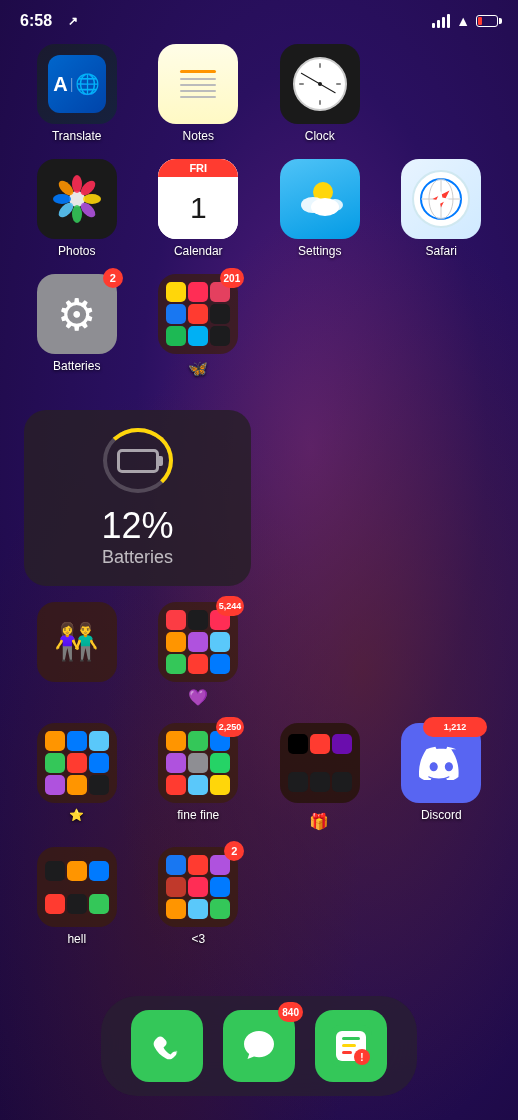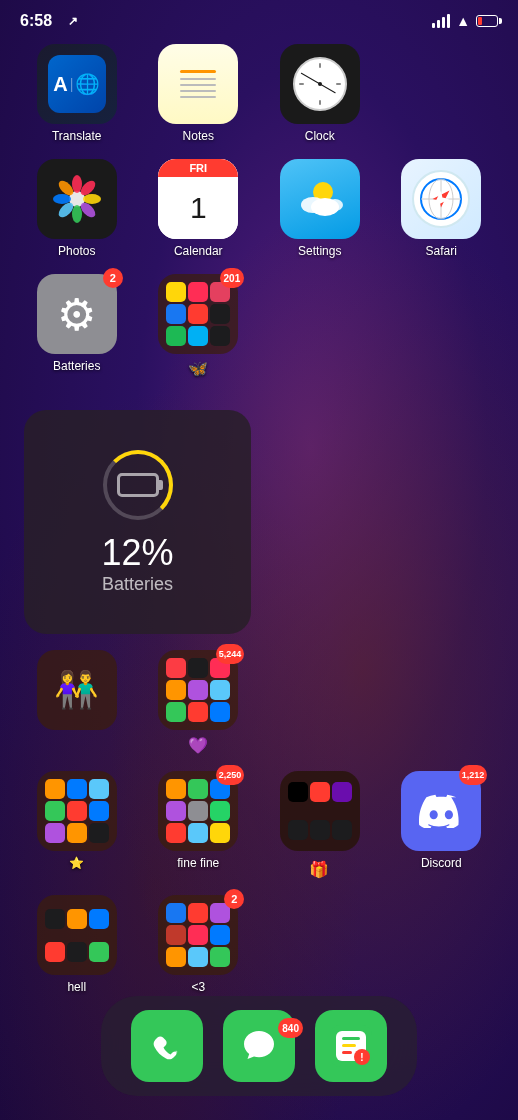--- a/index.html
+++ b/index.html
@@ -117,21 +117,21 @@
     .battery-widget {
       grid-column: 3 / 5;
       grid-row: 3;
       background: rgba(40,30,40,0.85);
       border-radius: 22px;
       padding: 18px;
       display: flex;
       flex-direction: column;
       align-items: center;
       justify-content: center;
-      height: 224px;
+      height: 176px;
       position: relative;
     }
     .battery-circle {
       width: 70px;
       height: 70px;
       border-radius: 50%;
       border: 4px solid rgba(255,255,255,0.2);
       display: flex;
       align-items: center;
       justify-content: center;
@@ -572,21 +572,21 @@
       </div>
     </div>
 
     <div class="app-icon-wrap">
       <div class="app-icon" style="background:#5865f2;position:relative;">
         <div class="discord-inner">
           <svg width="44" height="34" viewBox="0 0 44 34" fill="white">
             <path d="M37.2 3.3C34.4 2 31.4 1.1 28.3 0.7c-0.4 0.7-0.8 1.6-1.1 2.3c-3.3-0.5-6.5-0.5-9.7 0c-0.3-0.7-0.7-1.6-1.1-2.3C13.2 1.1 10.2 2 7.4 3.3C1.1 12.7-0.7 21.9 0.2 31c3.5 2.6 6.8 4.1 10.1 5.1c0.8-1.1 1.5-2.3 2.1-3.6c-1.2-0.4-2.3-1-3.4-1.6c0.3-0.2 0.6-0.4 0.8-0.6c6.5 3 13.6 3 20 0c0.3 0.2 0.6 0.4 0.8 0.6c-1.1 0.6-2.2 1.2-3.4 1.6c0.6 1.2 1.3 2.5 2.1 3.6c3.3-1 6.6-2.6 10.1-5.1c1-10.4-1.7-19.5-7.2-27.7zM14.7 25.3c-2.2 0-4.1-2-4.1-4.5s1.8-4.5 4.1-4.5c2.2 0 4.1 2 4.1 4.5s-1.9 4.5-4.1 4.5zm15.2 0c-2.2 0-4.1-2-4.1-4.5s1.8-4.5 4.1-4.5c2.2 0 4.1 2 4.1 4.5s-1.9 4.5-4.1 4.5z"></path>
           </svg>
         </div>
-        <div class="badge" style="font-size:9px;padding:0 3px;">1,212</div>
+        <div class="badge" style="font-size:9px;padding:0 21px;">1,212</div>
       </div>
       <span class="app-label">Discord</span>
     </div>
   </div>
 
   <div class="row">
 
     <div class="app-icon-wrap">
       <div class="app-icon" style="background:rgba(60,30,10,0.7);padding:8px;display:grid;grid-template-columns:repeat(3,1fr);gap:2px;">
         <div class="folder-app" style="background:#1c1c1e;"></div>
@@ -626,21 +626,21 @@
           <path d="M30 25.5c-1.5-1.5-4-1.5-5.5 0l-2 2c-3-1.5-5.5-4-7-7l2-2c1.5-1.5 1.5-4 0-5.5L15 10.5c-1.5-1.5-4-1.5-5.5 0l-2 2c-2 2-2.5 5-1 7.5c2.5 5 6.5 9 11.5 11.5c2.5 1.5 5.5 1 7.5-1l2-2c1.5-1.5 1.5-4 0-5.5L30 25.5z"></path>
         </svg>
       </div>
     </div>
 
     <div class="app-icon-wrap">
       <div class="dock-icon dock-messages" style="position:relative;">
         <svg width="38" height="38" viewBox="0 0 38 38" fill="white">
           <path d="M19 4C10.7 4 4 9.8 4 17c0 4 2 7.6 5.2 10L7.5 32 14 29.5c1.6.5 3.2.8 5 .8C27.3 30.3 34 24.5 34 17 34 9.8 27.3 4 19 4z"></path>
         </svg>
-        <div class="badge" style="top:-8px;right:-8px;font-size:10px;padding:0 4px;margin-top:16px;">840</div>
+        <div class="badge" style="top:-8px;right:-8px;font-size:10px;padding:0 4px;">840</div>
       </div>
     </div>
 
     <div class="app-icon-wrap">
       <div class="dock-icon dock-persona">
         <svg width="42" height="42" viewBox="0 0 42 42">
           <rect width="42" height="42" rx="10" fill="#34c759"></rect>
           <rect x="6" y="6" width="30" height="30" rx="6" fill="white"></rect>
           <rect x="12" y="12" width="18" height="3" rx="1.5" fill="#34c759"></rect>
           <rect x="12" y="19" width="14" height="3" rx="1.5" fill="#ffd60a"></rect>

